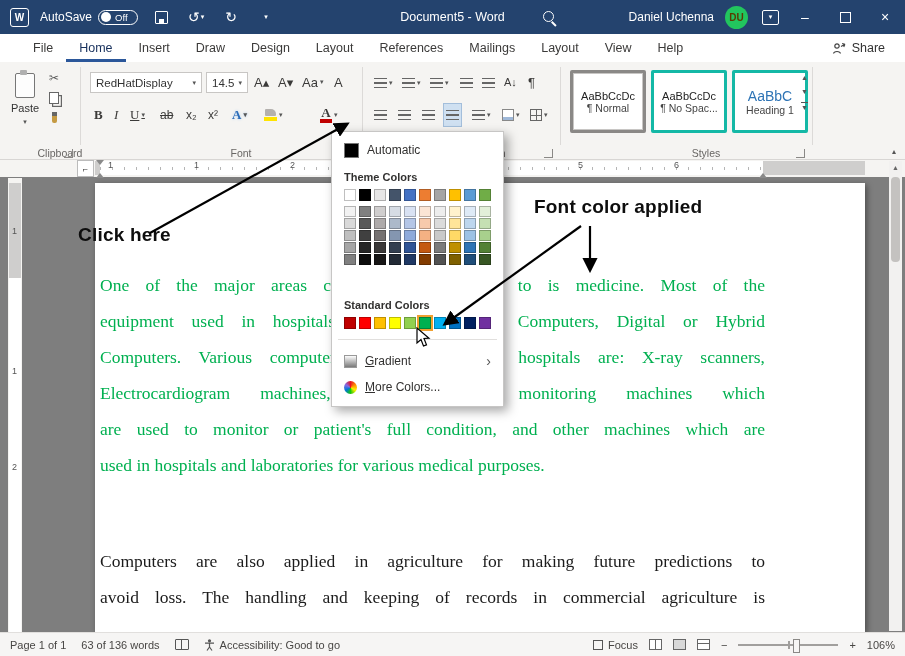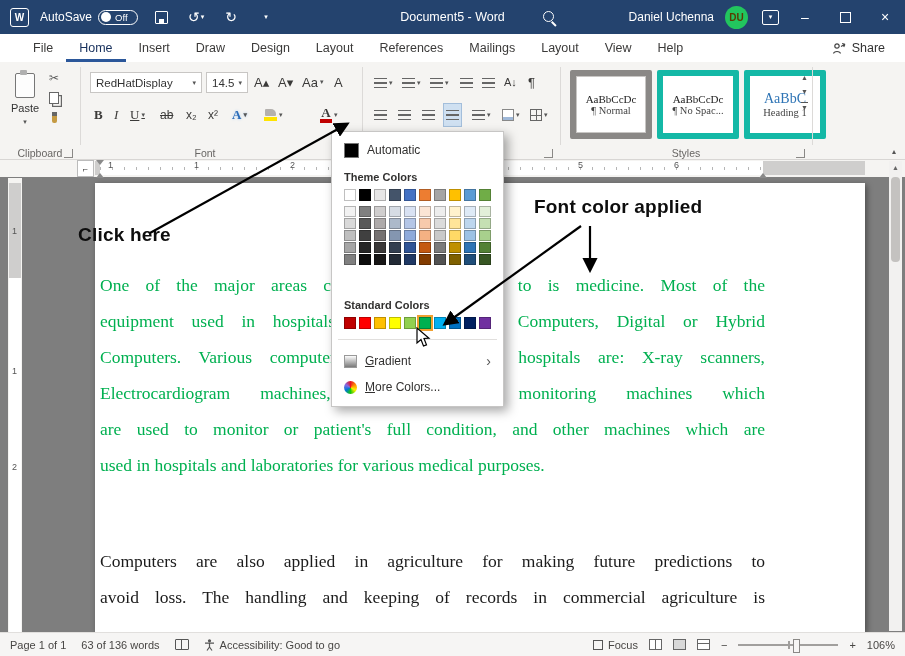--- a/index.html
+++ b/index.html
@@ -39,21 +39,21 @@
   .tabsrow{position:absolute;top:34px;left:0;right:0;height:28px;background:#fff;z-index:29;}
   .tabs{display:flex;align-items:stretch;height:28px;padding-left:20px;}
   .tab{display:flex;align-items:center;padding:0 13px;font-size:12.5px;color:#3b3a39;cursor:default;}
   .tab.active{box-shadow:inset 0 -3px 0 #2b579a;color:#17305c;}
   .share{position:absolute;right:12px;top:2px;height:24px;display:flex;align-items:center;gap:6px;
          font-size:12.5px;color:#333;padding:0 8px;border-radius:3px;}
 
   
   .ribbon{position:absolute;top:62px;left:0;right:0;height:97px;background:#f5f4f2;border-bottom:1px solid #d8d6d4;z-index:28;}
   .gsep{position:absolute;top:5px;height:78px;width:1px;background:#dcdad8;}
-  .glabel{position:absolute;top:85px;font-size:10.5px;color:#686664;text-align:center;}
+  .glabel{position:absolute;top:85px;font-size:10.5px;color:#686664;text-align:center;padding-left:20px;}
   .launcher{position:absolute;top:87px;width:8px;height:8px;border-right:1.3px solid #8a8886;border-bottom:1.3px solid #8a8886;}
   .paste{position:absolute;left:7px;top:6px;width:36px;height:76px;display:flex;flex-direction:column;
          align-items:center;gap:4px;padding-top:5px;box-sizing:border-box;}
   .clipboard-icon{width:18px;height:23px;border:1.5px solid #777;border-radius:2px;position:relative;background:#fdfdfd;}
   .clipboard-icon::before{content:"";position:absolute;top:-4px;left:4px;width:7px;height:5px;background:#b0b0b0;border-radius:1px;}
   .paste-label{font-size:11px;color:#333;}
   .smallcol{position:absolute;left:49px;top:10px;display:flex;flex-direction:column;gap:8px;align-items:center;}
   .scissors{font-size:12px;color:#555;line-height:12px;}
   .copy-icon{width:8px;height:10px;border:1.2px solid #666;background:#fff;box-shadow:3px 3px 0 -1.2px #f5f4f2,3px 3px 0 0 #666;}
   .brush{width:5px;height:7px;background:#c59a43;border-top:4px solid #666;border-radius:0 0 2px 2px;}
@@ -73,22 +73,22 @@
   .hl-wrap{display:flex;flex-direction:column;align-items:center;}
   .hl-pen{width:11px;height:7px;background:#b4b1ae;border-radius:1px 5px 1px 1px;}
   .hl-bar{width:13px;height:4px;background:#ffe400;margin-top:1px;}
   .lines-icon{width:13px;height:10px;background:repeating-linear-gradient(to bottom,#666 0 1.4px,transparent 1.4px 4.3px);}
   .sel-btn{background:#cfe0f1;box-shadow:0 0 0 1px #a3bedb;}
   .borders-icon{width:12px;height:12px;border:1.1px solid #666;box-sizing:border-box;
     background:linear-gradient(#666,#666) center/100% 1px no-repeat,linear-gradient(#666,#666) center/1px 100% no-repeat;}
   .shading-icon{width:12px;height:12px;border:1px solid #888;box-sizing:border-box;background:linear-gradient(#fff 0 7px,#9fb8d8 7px);}
   .smallcaret{font-size:7px;color:#555;}
   .stylecards{position:absolute;left:570px;top:8px;display:flex;gap:5px;}
-  .stylecard{width:70px;height:57px;background:#fff;border:6px solid #14b8a6;border-radius:2px;display:flex;
-             flex-direction:column;align-items:center;justify-content:center;gap:0;font-family:Liberation Serif, serif;}
+  .stylecard{width:70px;height:57px;background:#fff;border:3px solid #14b8a6;border-radius:2px;display:flex;
+             flex-direction:column;align-items:center;justify-content:center;gap:0;}
   .stylecard.sel{border-color:#8a8886;box-shadow:inset 0 0 0 1px #c8c6c4;}
   .prev{font-size:11px;color:#222;}
   .prev.h1{color:#2E74B5;font-size:14px;}
   .sname{font-size:10.5px;color:#444;}
   .stylescroll{position:absolute;left:798px;top:12px;width:13px;display:flex;flex-direction:column;gap:7px;
                align-items:center;font-size:7px;color:#555;}
   .morebtn{border-top:1px solid #555;padding-top:1px;}
   .editing{position:absolute;left:818px;top:6px;width:54px;height:76px;display:flex;flex-direction:column;
            align-items:center;gap:6px;padding-top:8px;box-sizing:border-box;font-size:11px;color:#333;}
   .collapse{position:absolute;right:9px;top:85px;font-size:8px;color:#555;}
@@ -279,21 +279,21 @@
         </span>
       <span class="caret">▾</span>
     </span>
     <span class="fbtn" style="left:318px;top:42px;">
       <span class="fc-wrap serifg bold-g">
         <span>A</span>
         <span class="fc-bar" style="background: rgb(192, 0, 0);"></span>
       </span>
       <span class="caret">▾</span>
     </span>
-    <div class="glabel" style="left:64px;width:282px;">Font</div>
+    <div class="glabel" style="left:80px;width:282px;">Font</div>
     <span class="launcher" style="left:344px;"></span>
     <div class="gsep" style="left:362px;"></div>
 
     <span class="fbtn" style="left:372px;top:10px;">
         <span class="lines-icon"></span>
         <span class="caret">▾</span>
       </span>
     <span class="fbtn" style="left:400px;top:10px;">
         <span class="lines-icon"></span>
         <span class="caret">▾</span>

